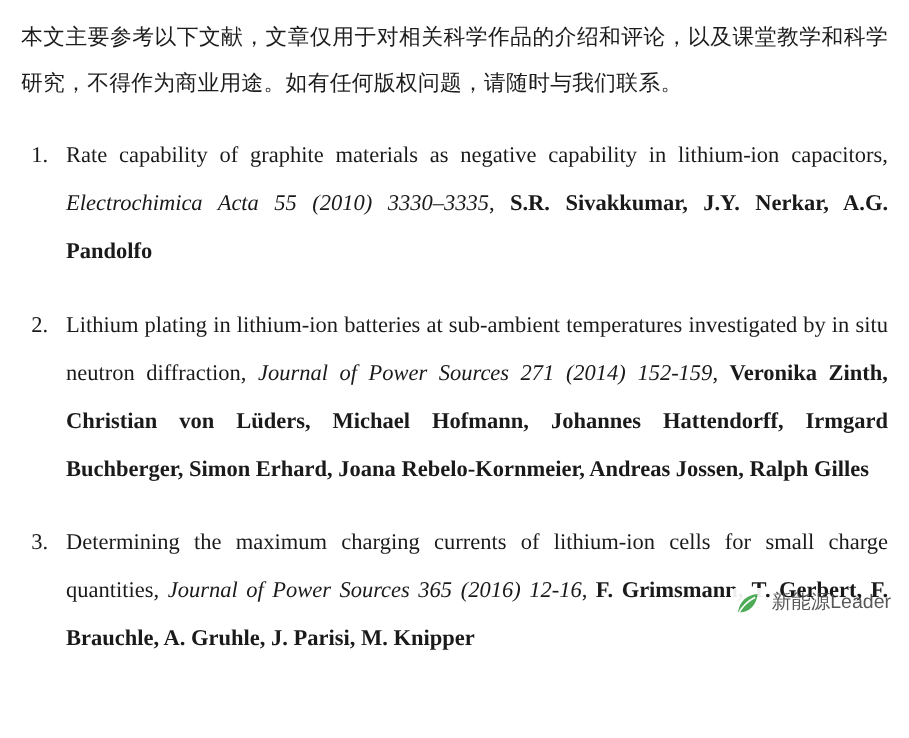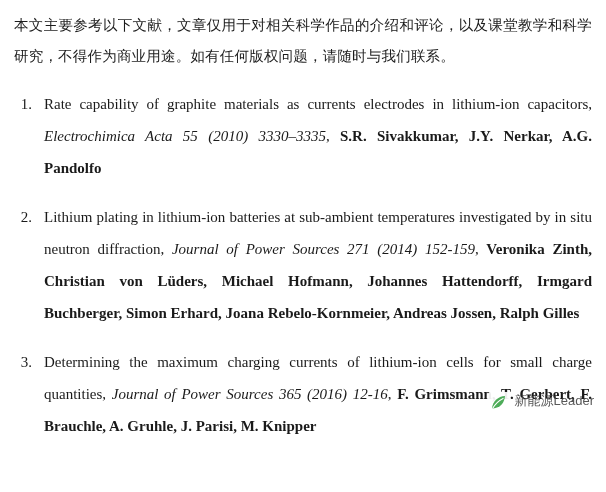--- a/index.html
+++ b/index.html
@@ -93,21 +93,21 @@
 <body>
 
 <div class="page">
 
   <p class="intro">本文主要参考以下文献，文章仅用于对相关科学作品的介绍和评论，以及课堂教学和科学研究，不得作为商业用途。如有任何版权问题，请随时与我们联系。</p>
 
   <ol class="ref-list">
 
     <li class="ref-item">
       <span class="ref-num">1.</span>
-      <span class="ref-body"><span>Rate capability of graphite materials as currents electrodes in lithium-ion capacitors, </span><span class="italic">Electrochimica Acta 55 (2010) 3330–3335</span><span>, </span><span class="authors">S.R. Sivakkumar, J.Y. Nerkar, A.G. Pandolfo</span></span>
+      <span class="ref-body"><span>Rate capability of graphite materials as negative capability in lithium-ion capacitors, </span><span class="italic">Electrochimica Acta 55 (2010) 3330–3335</span><span>, </span><span class="authors">S.R. Sivakkumar, J.Y. Nerkar, A.G. Pandolfo</span></span>
     </li>
 
     <li class="ref-item">
       <span class="ref-num">2.</span>
       <span class="ref-body"><span>Lithium plating in lithium-ion batteries at sub-ambient temperatures investigated by in situ neutron diffraction, </span><span class="italic">Journal of Power Sources 271 (2014) 152-159</span><span>, </span><span class="authors">Veronika Zinth, Christian von Lüders, Michael Hofmann, Johannes Hattendorff, Irmgard Buchberger, Simon Erhard, Joana Rebelo-Kornmeier, Andreas Jossen, Ralph Gilles</span></span>
     </li>
 
     <li class="ref-item">
       <span class="ref-num">3.</span>
       <span class="ref-body"><span>Determining the maximum charging currents of lithium-ion cells for small charge quantities, </span><span class="italic">Journal of Power Sources 365 (2016) 12-16</span><span>, </span><span class="authors">F. Grimsmann, T. Gerbert, F. Brauchle, A. Gruhle, J. Parisi, M. Knipper</span></span>

